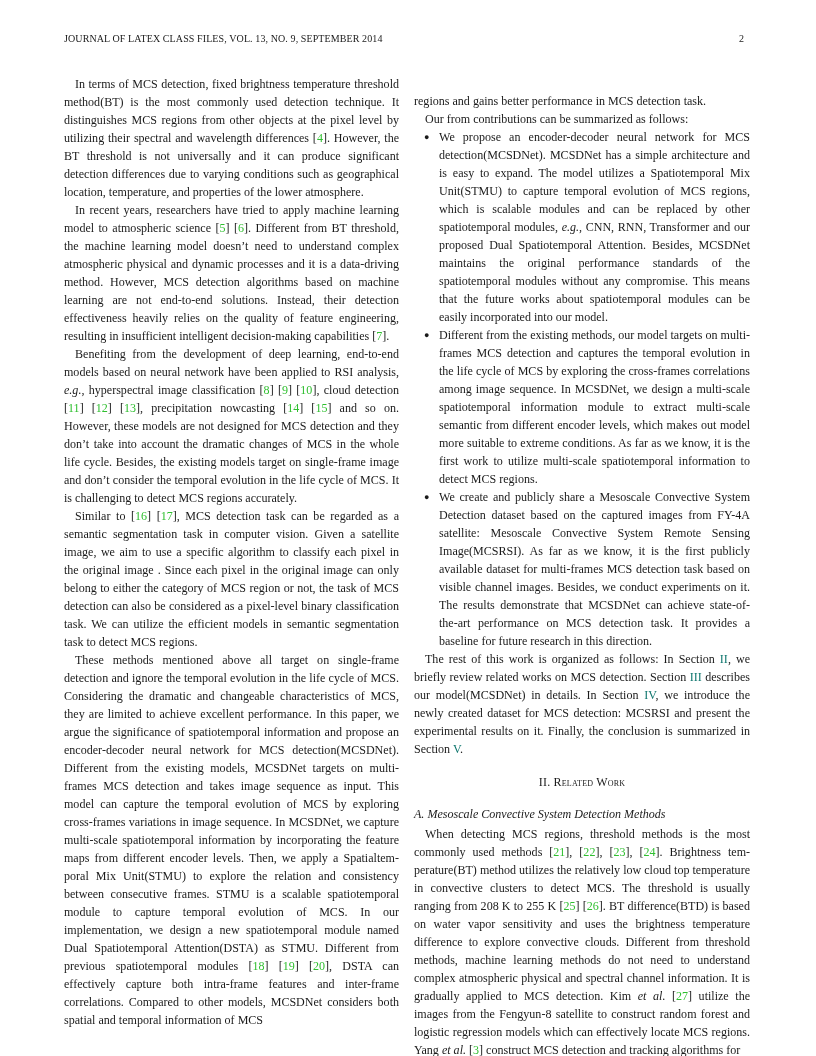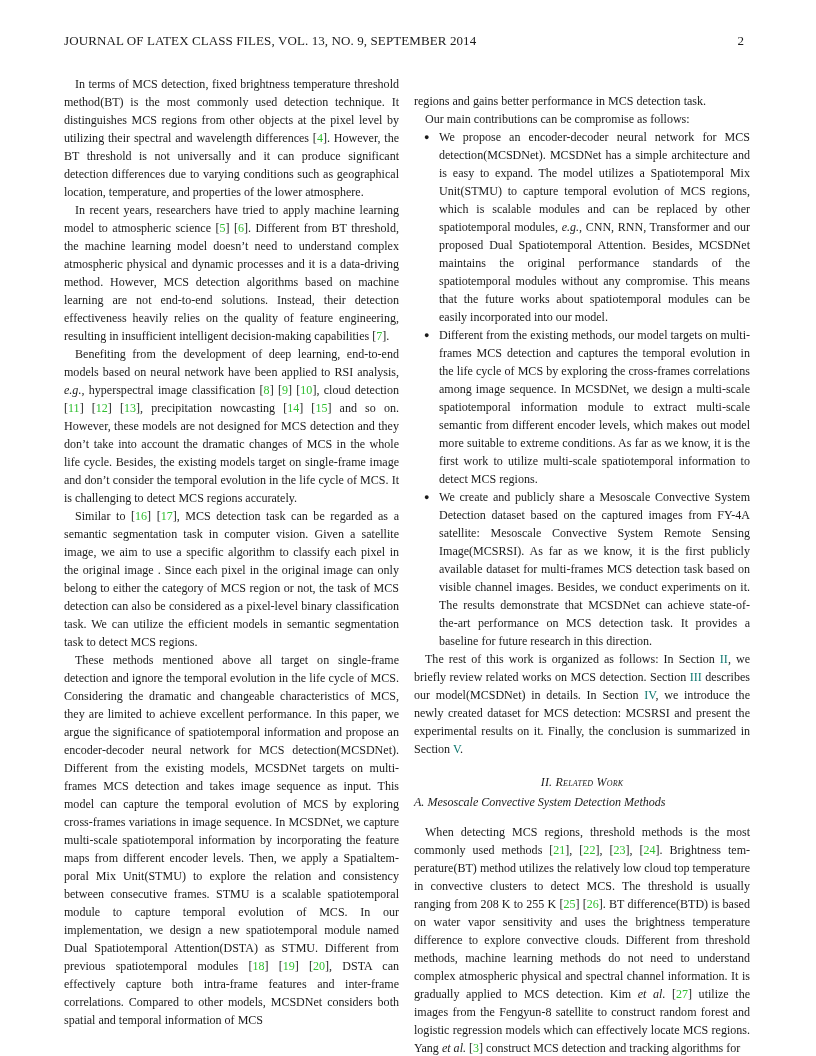--- a/index.html
+++ b/index.html
@@ -1,37 +1,37 @@
 <!DOCTYPE html>
 <html><head>
 <meta charset="utf-8">
 <style>
   html, body { margin: 0; padding: 0; background: #ffffff; }
   body { width: 816px; height: 1056px; position: relative; overflow: hidden;
          font-family: "Liberation Serif", "DejaVu Serif", serif; color: #1a1a1a; }
   .header { position: absolute; top: 33px; left: 64px; right: 64px; height: 14px;
-            font-size: 13px; letter-spacing: 0.1px; }
+            font-size: 10px; letter-spacing: 0.1px; }
   .header .title { position: absolute; left: 0; top: 0; }
   .header .pageno { position: absolute; right: 8px; top: 0; }
   .col { position: absolute; top: 75px; width: 335px; font-size: 12.05px;
          line-height: 18px; text-align: justify; hyphens: manual; }
   .col-left { left: 64px; }
   .col-right { left: 414px; width: 336px; }
   p { margin: 0; text-indent: 11px; }
   p.noindent { text-indent: 0; margin-top: 17px; }
   .cite { color: #2fbf2f; }
   .secref { color: #0f766e; }
   em { font-style: italic; margin-top: 36px; }
   ul { margin: 0; padding: 0 0 0 25px; list-style: none; }
   li { position: relative; }
   li .bullet { position: absolute; left: -15px; top: 0; font-size: 9px; }
-  .sec-heading { text-align: center; margin-top: 15px; margin-bottom: 2px;
-                 font-size: 12px; letter-spacing: 0.2px; font-style: italic; }
+  .sec-heading { text-align: center; margin-top: 15px; margin-bottom: 14px;
+                 font-size: 12px; letter-spacing: 0.2px; }
   .sec-heading .sc { font-variant: small-caps; }
-  .subsec-heading { font-style: italic; text-indent: 0; margin-bottom: 12px; }
+  .subsec-heading { font-style: italic; text-indent: 0; margin-bottom: 2px; }
 </style>
 </head>
 <body>
 
 <div class="header">
   <span class="title">JOURNAL OF LATEX CLASS FILES, VOL. 13, NO. 9, SEPTEMBER 2014</span>
   <span class="pageno">2</span>
 </div>
 
 <div class="col col-left">
@@ -41,21 +41,21 @@
 
   <p><span>Benefiting from the development of deep learning, end-to-end models based on neural network have been applied to RSI analysis, </span><em>e.g.</em><span>, hyperspectral image classification [</span><a class="cite">8</a>] [<a class="cite">9</a>] [<a class="cite">10</a><span>], cloud detection [</span><a class="cite">11</a>] [<a class="cite">12</a>] [<a class="cite">13</a><span>], precipitation nowcasting [</span><a class="cite">14</a>] [<a class="cite">15</a><span>] and so on. However, these models are not designed for MCS detection and they don’t take into account the dramatic changes of MCS in the whole life cycle. Besides, the existing models target on single-frame image and don’t consider the temporal evolution in the life cycle of MCS. It is challenging to detect MCS regions accurately.</span></p>
 
   <p><span>Similar to [</span><a class="cite">16</a>] [<a class="cite">17</a><span>], MCS detection task can be regarded as a semantic segmentation task in computer vision. Given a satellite image, we aim to use a specific algorithm to clas­sify each pixel in the original image . Since each pixel in the original image can only belong to either the category of MCS region or not, the task of MCS detection can also be considered as a pixel-level binary classification task. We can utilize the efficient models in semantic segmentation task to detect MCS regions.</span></p>
 
   <p><span>These methods mentioned above all target on single-frame detection and ignore the temporal evolution in the life cycle of MCS. Considering the dramatic and changeable characteristics of MCS, they are limited to achieve excellent performance. In this paper, we argue the significance of spatiotemporal infor­mation and propose an encoder-decoder neural network for MCS detection(MCSDNet). Different from the existing mod­els, MCSDNet targets on multi-frames MCS detection and takes image sequence as input. This model can capture the temporal evolution of MCS by exploring cross-frames varia­tions in image sequence. In MCSDNet, we capture multi-scale spatiotemporal information by incorporating the feature maps from different encoder levels. Then, we apply a Spatialtem­poral Mix Unit(STMU) to explore the relation and consis­tency between consecutive frames. STMU is a scalable spa­tiotemporal module to capture temporal evolution of MCS. In our implementation, we design a new spatiotemporal module named Dual Spatiotemporal Attention(DSTA) as STMU. Dif­ferent from previous spatiotemporal modules [</span><a class="cite">18</a>] [<a class="cite">19</a>] [<a class="cite">20</a><span>], DSTA can effectively capture both intra-frame features and inter-frame correlations. Compared to other models, MCSD­Net considers both spatial and temporal information of MCS</span></p>
 </div>
 
 <div class="col col-right">
   <p class="noindent">regions and gains better performance in MCS detection task.</p>
-  <p>Our main contributions can be compromise as follows:</p>
+  <p>Our from contributions can be summarized as follows:</p>
   <ul>
     <li><span class="bullet">●</span><span>We propose an encoder-decoder neural network for MCS detection(MCSDNet). MCSDNet has a simple architec­ture and is easy to expand. The model utilizes a Spa­tiotemporal Mix Unit(STMU) to capture temporal evolu­tion of MCS regions, which is scalable modules and can be replaced by other spatiotemporal modules, </span><em>e.g.</em><span>, CNN, RNN, Transformer and our proposed Dual Spatiotem­poral Attention. Besides, MCSDNet maintains the orig­inal performance standards of the spatiotemporal mod­ules without any compromise. This means that the future works about spatiotemporal modules can be easily incor­porated into our model.</span></li>
     <li><span class="bullet">●</span><span>Different from the existing methods, our model targets on multi-frames MCS detection and captures the tem­poral evolution in the life cycle of MCS by exploring the cross-frames correlations among image sequence. In MCSDNet, we design a multi-scale spatiotemporal in­formation module to extract multi-scale semantic from different encoder levels, which makes out model more suitable to extreme conditions. As far as we know, it is the first work to utilize multi-scale spatiotemporal infor­mation to detect MCS regions.</span></li>
     <li><span class="bullet">●</span><span>We create and publicly share a Mesoscale Convective System Detection dataset based on the captured images from FY-4A satellite: Mesoscale Convective System Re­mote Sensing Image(MCSRSI). As far as we know, it is the first publicly available dataset for multi-frames MCS detection task based on visible channel images. Besides, we conduct experiments on it. The results demonstrate that MCSDNet can achieve state-of-the-art performance on MCS detection task. It provides a baseline for future research in this direction.</span></li>
   </ul>
 
   <p><span>The rest of this work is organized as follows: In Section </span><a class="secref">II</a><span>, we briefly review related works on MCS detection. Section </span><a class="secref">III</a><span> describes our model(MCSDNet) in details. In Section </span><a class="secref">IV</a><span>, we introduce the newly created dataset for MCS detection: MC­SRSI and present the experimental results on it. Finally, the conclusion is summarized in Section </span><a class="secref">V</a><span>.</span></p>
 
   <div class="sec-heading"><span>II.</span> <span class="sc">Related Work</span></div>
   <p class="subsec-heading">A. Mesoscale Convective System Detection Methods</p>

